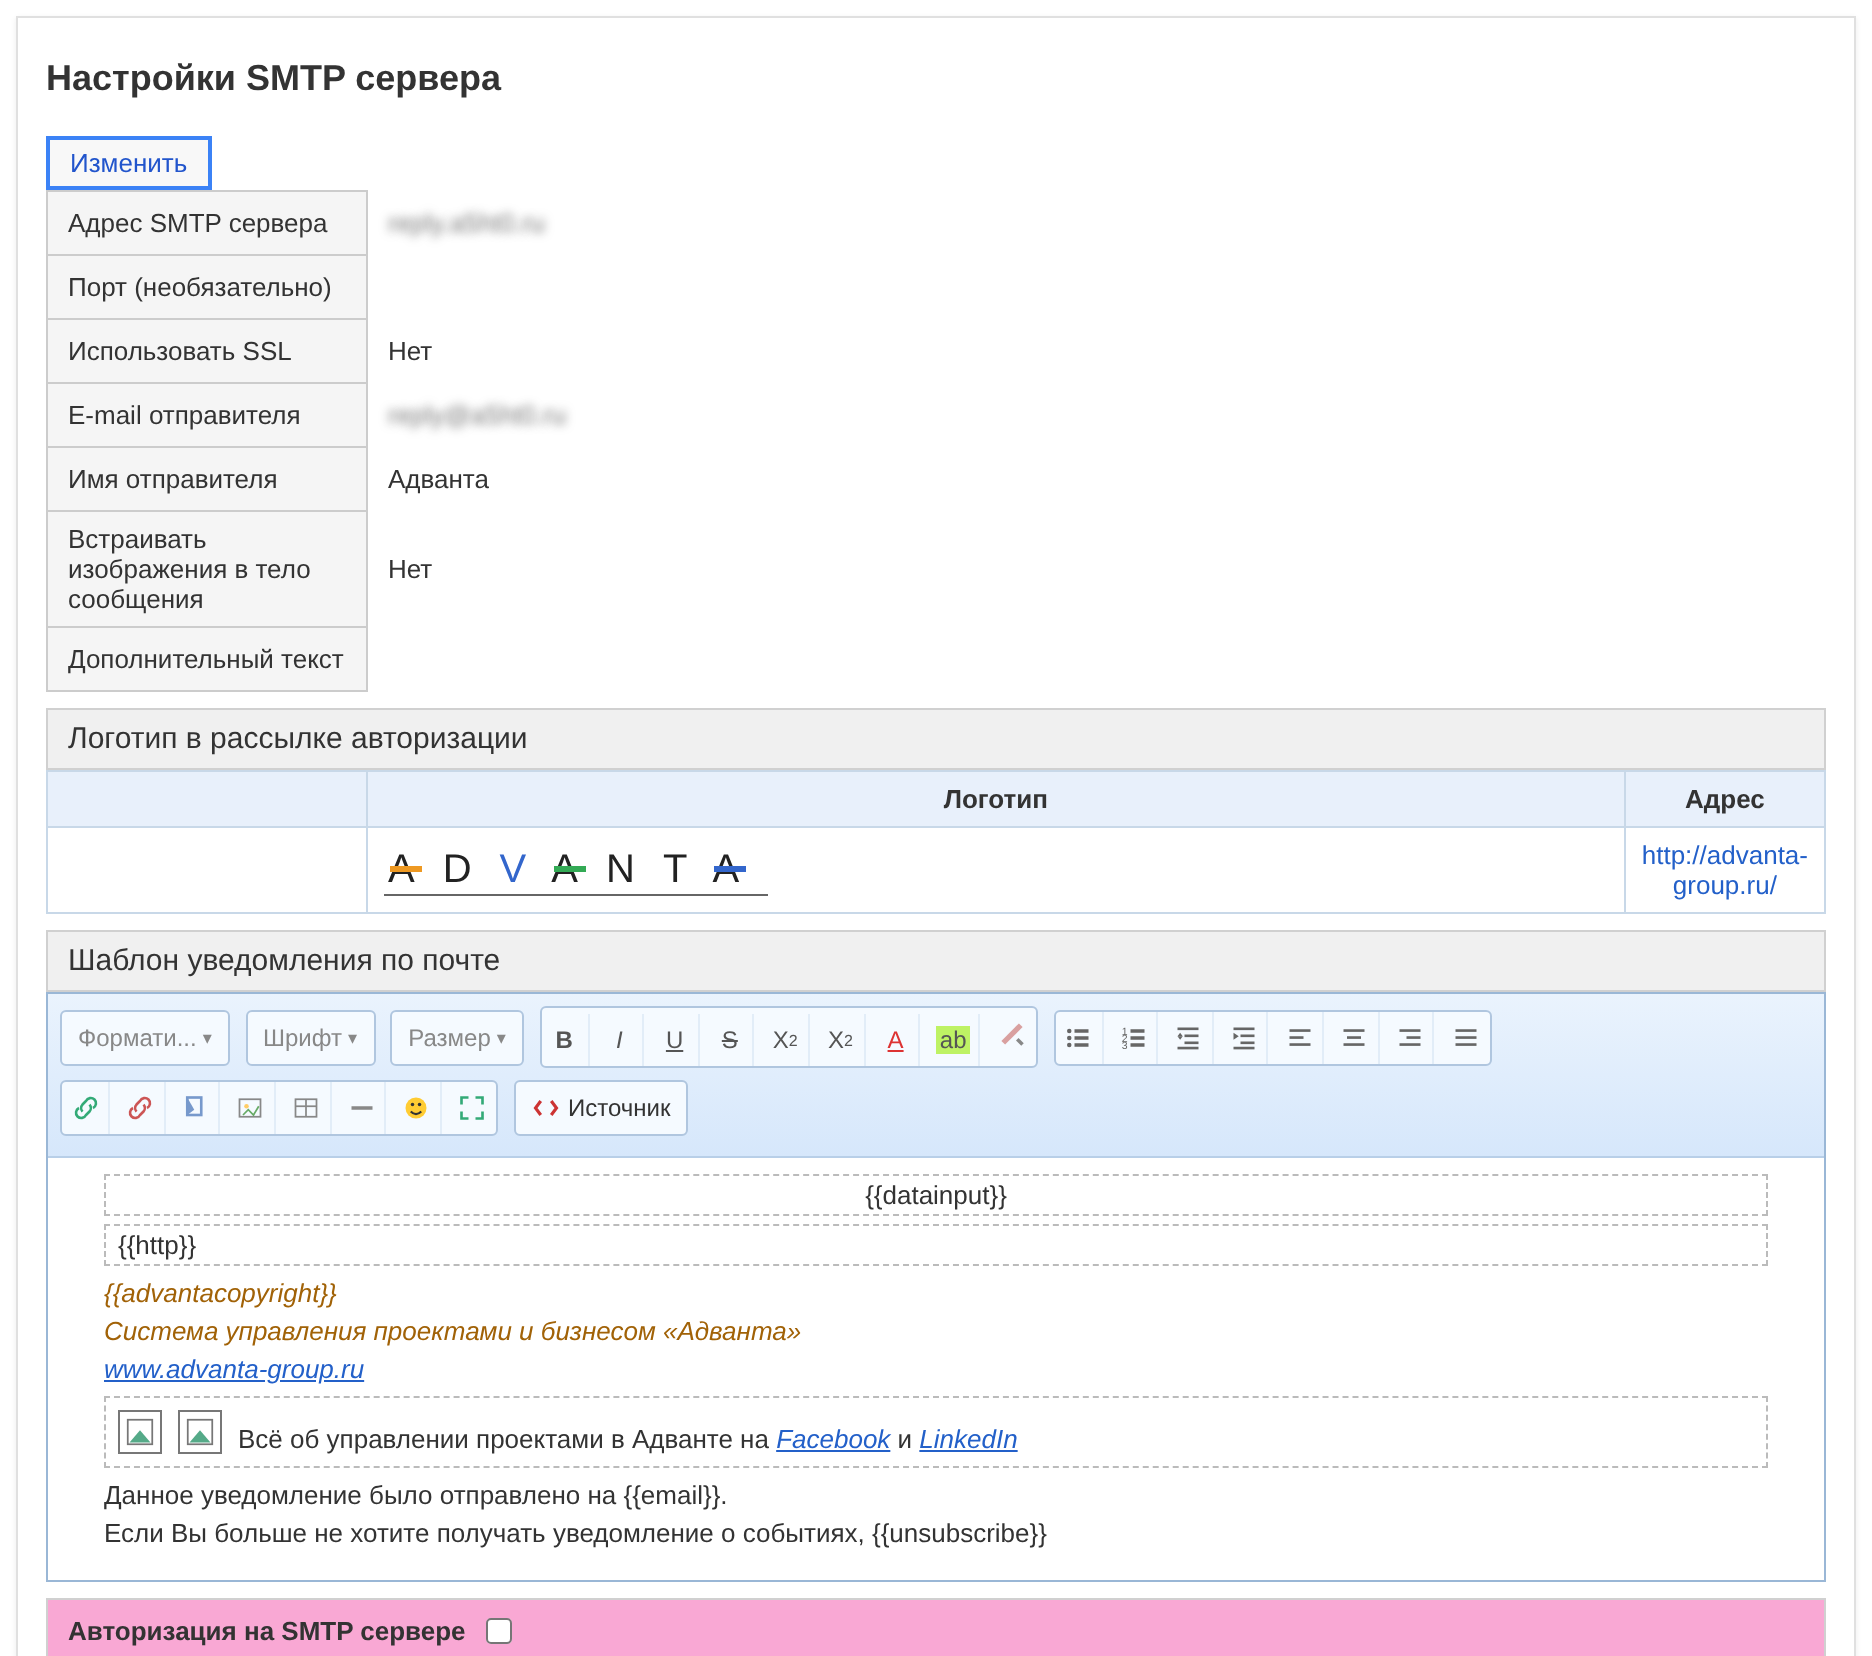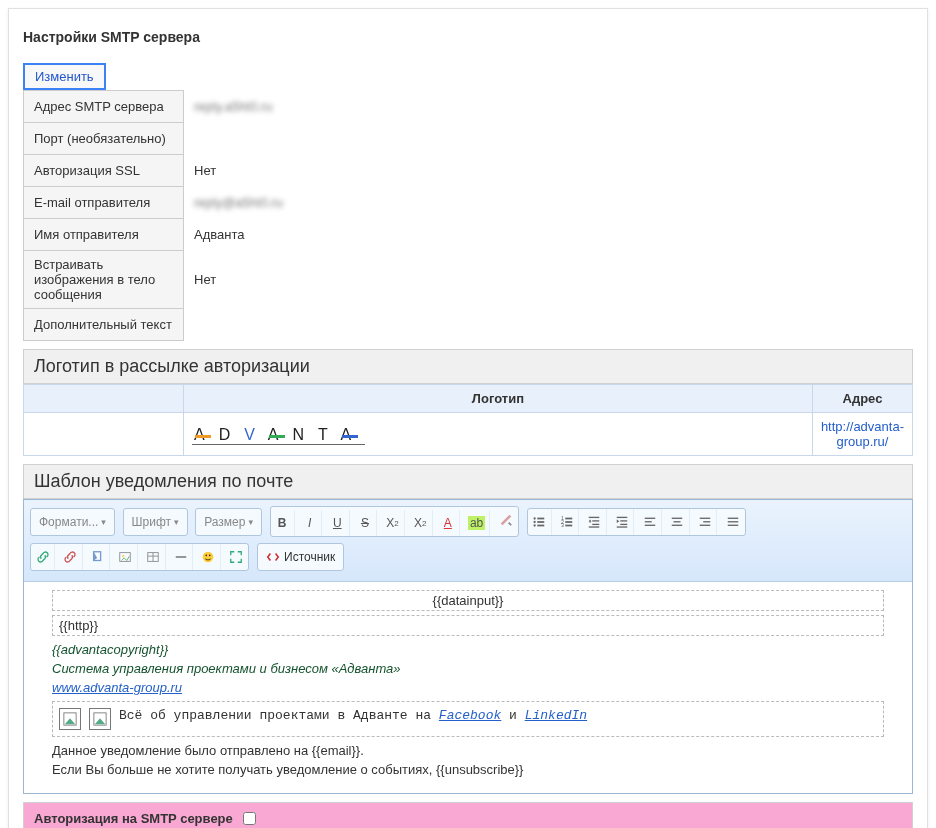--- a/index.html
+++ b/index.html
@@ -12,21 +12,21 @@
     padding: 8px;
   }
   .panel {
     border: 1px solid #e0e0e0;
     padding: 14px;
     width: 920px;
     margin: 0 auto;
     box-shadow: 0 1px 3px rgba(0,0,0,0.08);
   }
   h1 {
-    font-size: 14px;
+    font-size: 18px;
     font-weight: bold;
     margin: 6px 0 18px 0;
     color: #333;
   }
   .btn-link {
     display: inline-block;
     color: #2255cc;
     background: #f8f8f8;
     border: 2px solid #3b82f6;
     padding: 4px 10px;
@@ -55,21 +55,21 @@
   .kv-table td.val.blurred {
     color: transparent;
     text-shadow: 0 0 5px rgba(30,30,30,0.6);
   }
 
   .section-hdr {
     background: #f0f0f0;
     border: 1px solid #d0d0d0;
     padding: 6px 10px;
     margin-top: 8px;
-    font-size: 18px;
+    font-size: 15px;
   }
 
   .logo-table {
     border-collapse: collapse;
     width: 100%;
   }
   .logo-table th, .logo-table td {
     border: 1px solid #c8d8e8;
     padding: 6px 8px;
     text-align: center;
@@ -77,21 +77,21 @@
   .logo-table th {
     background: #e8f0fb;
     font-weight: bold;
   }
   .logo-table td.logo-cell { text-align: left; }
   .logo-table td.addr-cell a { color: #2360c9; text-decoration: none; }
 
   
   .advanta-logo {
     font-family: "Verdana", sans-serif;
-    font-size: 16px;
+    font-size: 20px;
     letter-spacing: 14px;
     color: #222;
     padding: 2px 0 0 2px;
     display: inline-block;
     border-bottom: 1px solid #666;
   }
   .advanta-logo .v { color: #3366cc; }
   .advanta-logo .aslash {
     position: relative;
   }
@@ -160,30 +160,29 @@
     background: #fff;
   }
   .tmpl-box {
     border: 1px dashed #bbb;
     margin: 0 20px 4px 20px;
     padding: 2px 6px;
     font-size: 13px;
   }
   .tmpl-datainput { text-align: center; }
   .tmpl-p { margin: 4px 0; font-size: 13px; }
-  .tmpl-p em { font-style: italic; color: #14532d; }
+  .tmpl-p em { font-style: italic; color: #a16207; }
   .tmpl-p a { color: #2360c9; font-style: italic; }
   .social-box {
     border: 1px dashed #bbb;
     padding: 6px;
     margin: 6px 20px;
     display: flex;
-    align-items: flex-start;
+    align-items: flex-end;
     gap: 8px;
-    font-family: Liberation Mono, monospace;
   }
   .img-ph {
     width: 22px; height: 22px;
     border: 1px solid #777;
     display: inline-flex;
     align-items: center;
     justify-content: center;
   }
   .img-ph svg { width: 14px; height: 14px; }
 
@@ -224,21 +223,21 @@
     <tbody>
         <tr>
       <td class="key">Адрес SMTP сервера</td>
       <td class="val blurred">reply.a5ht0.ru</td>
     </tr>
     <tr>
       <td class="key">Порт (необязательно)</td>
       <td class="val"></td>
     </tr>
     <tr>
-      <td class="key">Авторизация SSL</td>
+      <td class="key">Использовать SSL</td>
       <td class="val">Нет</td>
     </tr>
     <tr>
       <td class="key">E-mail отправителя</td>
       <td class="val blurred">reply@a5ht0.ru</td>
     </tr>
     <tr>
       <td class="key">Имя отправителя</td>
       <td class="val">Адванта</td>
     </tr>

